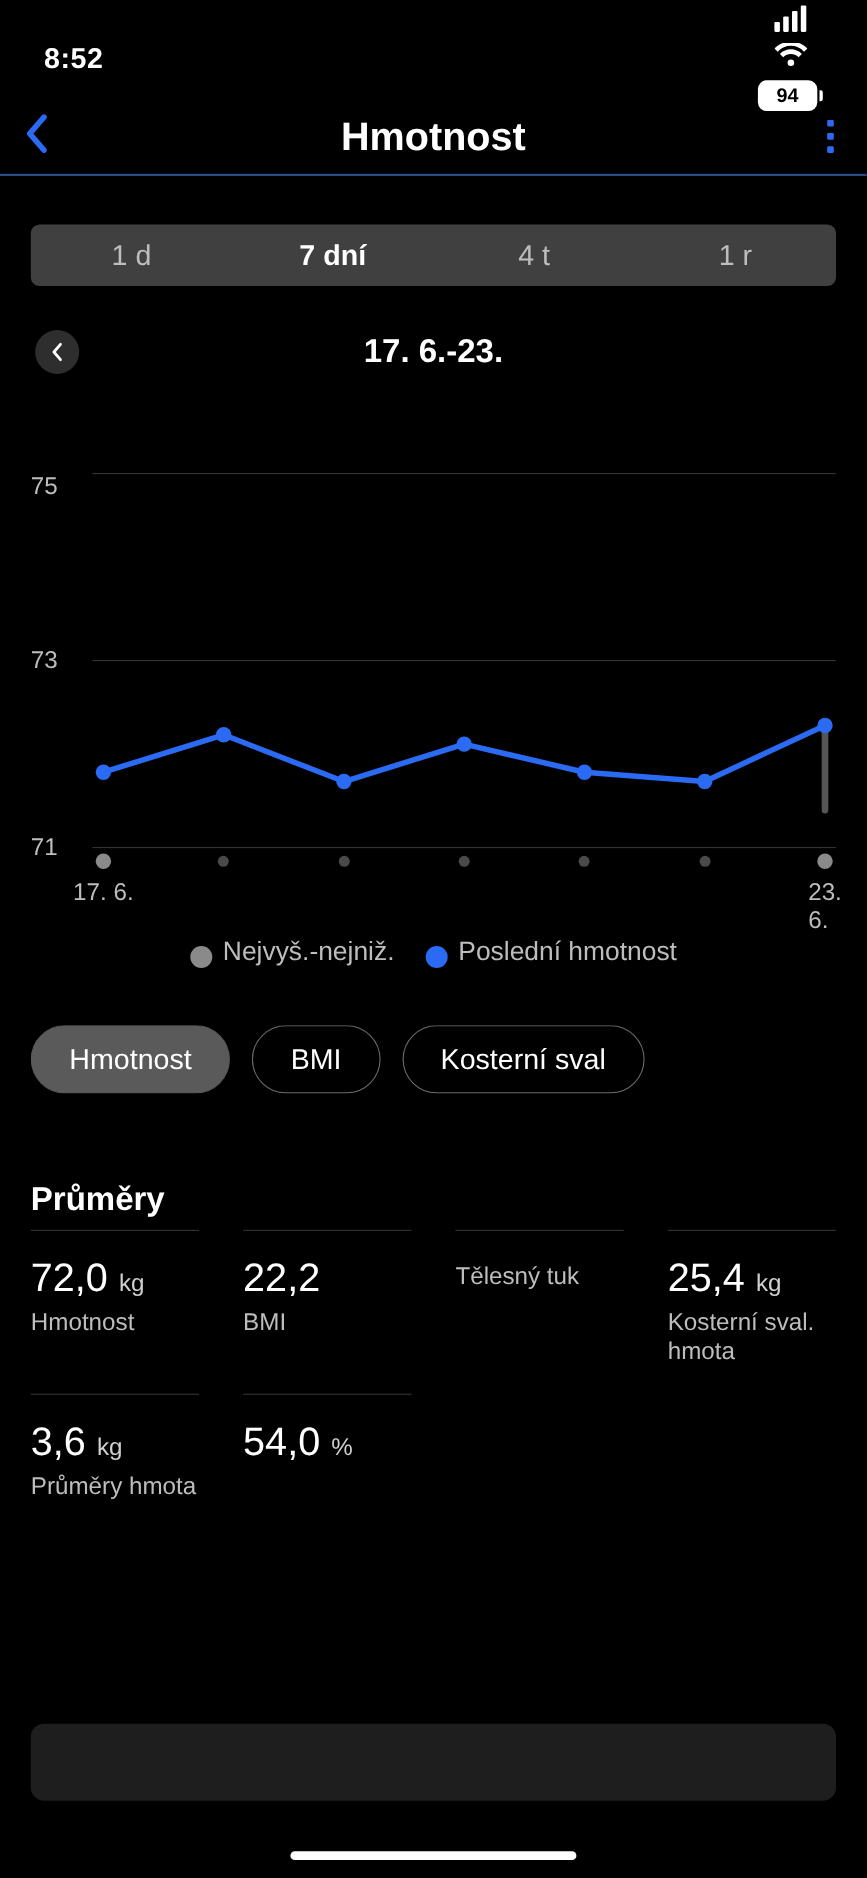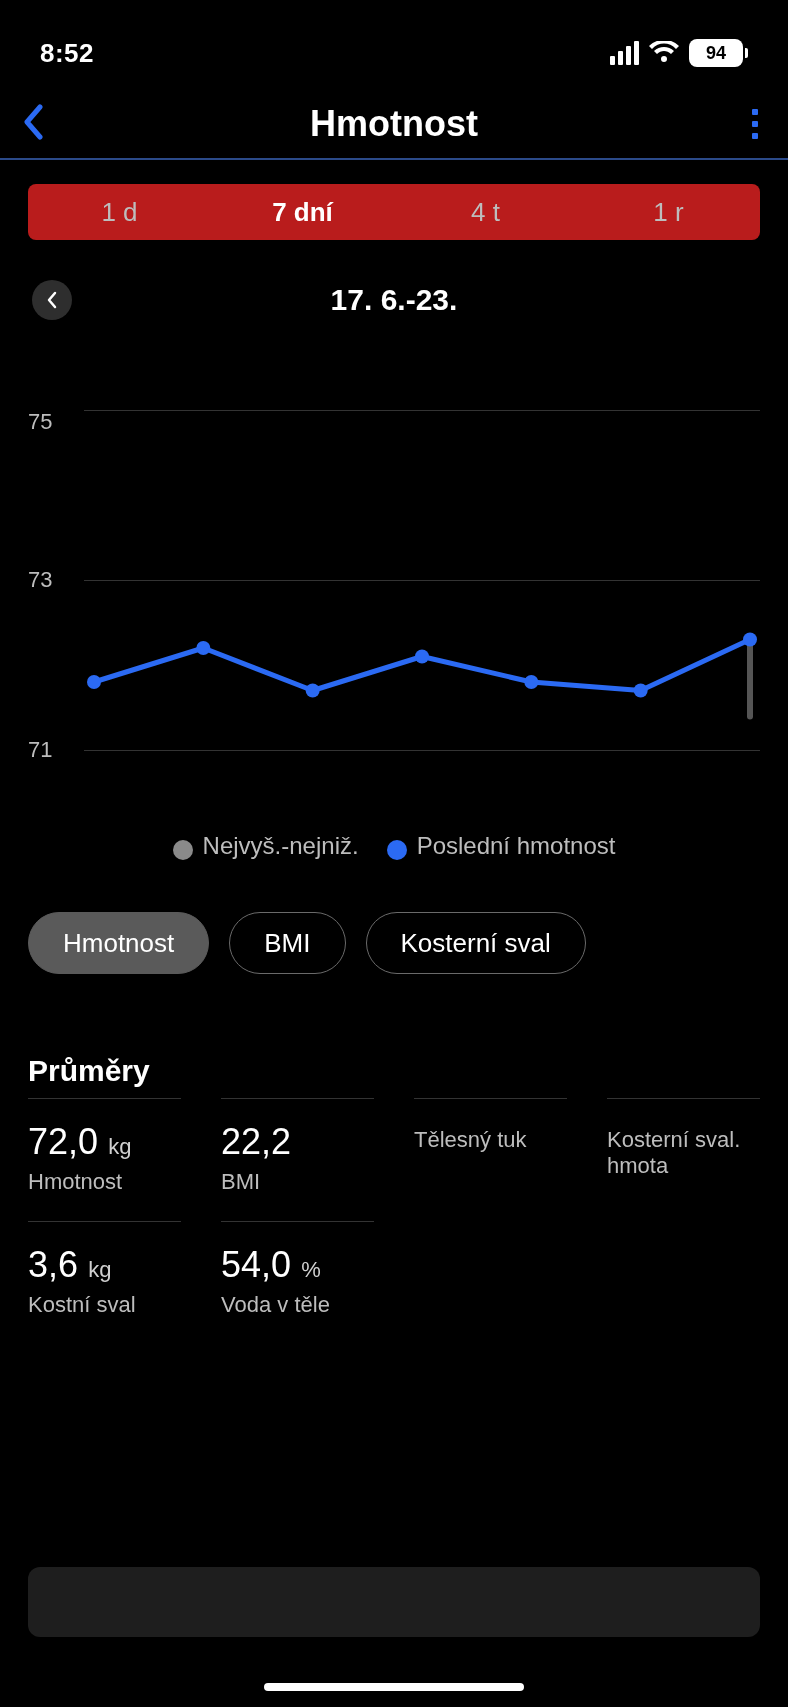--- a/index.html
+++ b/index.html
@@ -1,36 +1,36 @@
 <!DOCTYPE html>
 <html><head>
 <meta charset="utf-8">
 <style>
   * { box-sizing: border-box; margin: 0; padding: 0; }
   html, body { width: 788px; height: 1707px; background: #000; color: #fff; font-family: -apple-system, "Helvetica Neue", Arial, sans-serif; overflow: hidden; }
   .status-bar { display: flex; justify-content: space-between; align-items: center; padding: 28px 40px 12px 40px; height: 90px; }
   .status-time { font-size: 26px; font-weight: 600; letter-spacing: 0.5px; }
-  .status-right { display: flex; align-items: center; gap: 10px; }
+  .status-right { display: flex; align-items: center; gap: 10px; flex-direction: column; }
   .signal-bars { display: flex; align-items: flex-end; gap: 3px; height: 24px; }
   .signal-bars span { width: 5px; background: #fff; border-radius: 1px; }
   .signal-bars span:nth-child(1){height:9px;} .signal-bars span:nth-child(2){height:14px;} .signal-bars span:nth-child(3){height:19px;} .signal-bars span:nth-child(4){height:24px;}
   .wifi-icon svg { display:block; }
   .battery { display:flex; align-items:center; gap:2px; }
   .battery-body { width:54px; height:28px; border-radius:8px; background:#fff; display:flex; align-items:center; justify-content:center; }
   .battery-body span { color:#000; font-size:18px; font-weight:700; }
   .battery-tip { width:3px; height:10px; background:#fff; border-radius:0 2px 2px 0; }
 
   .nav-bar { position:relative; display:flex; align-items:center; justify-content:center; height:70px; border-bottom:2px solid #2b4a8a; }
   .nav-back { position:absolute; left:22px; top:50%; transform:translateY(-50%); }
   .nav-title { font-size:36px; font-weight:700; }
   .nav-menu { position:absolute; right:30px; top:50%; transform:translateY(-50%); display:flex; flex-direction:column; gap:6px; }
   .nav-menu span { width:6px; height:6px; background:#2b6af3; border-radius:1px; }
 
   .content { padding: 0 28px; }
-  .segment { display:flex; background:#b91c1c; border-radius:8px; margin-top:24px; height:56px; overflow:hidden;text-align:right; }
+  .segment { display:flex; background:#404040; border-radius:8px; margin-top:44px; height:56px; overflow:hidden;text-align:right; }
   .segment-item { flex:1; display:flex; align-items:center; justify-content:center; font-size:26px; color:#bdbdbd; }
   .segment-item.active { color:#fff; font-weight:600; }
 
   .date-row { position:relative; display:flex; align-items:center; justify-content:center; margin-top:40px; height:40px; }
   .date-prev { position:absolute; left:4px; width:40px; height:40px; border-radius:50%; background:#2e2e2e; display:flex; align-items:center; justify-content:center; }
   .date-label { font-size:30px; font-weight:700; }
 
   .chart-wrap { position:relative; margin-top:90px; height:400px; }
   .y-tick { position:absolute; left:0; font-size:22px; color:#bdbdbd; transform:translateY(-50%); }
   .gridline { position:absolute; left:56px; right:0; height:1px; background:#333; }
@@ -124,20 +124,31 @@
           <rect x="663" y="229.50000000000023" width="6" height="80" rx="3" fill="#555"></rect>
           <path d="M10 272.0000000000002 L119.33333333333333 237.99999999999977 L228.66666666666666 280.4999999999998 L338 246.50000000000048 L447.3333333333333 272.0000000000002 L556.6666666666667 280.4999999999998 L666 229.50000000000023 " fill="none" stroke="#2b6af3" stroke-width="5" stroke-linejoin="round"></path>
           <circle cx="10" cy="272.0000000000002" r="7" fill="#2b6af3"></circle>
           <circle cx="119.33333333333333" cy="237.99999999999977" r="7" fill="#2b6af3"></circle>
           <circle cx="228.66666666666666" cy="280.4999999999998" r="7" fill="#2b6af3"></circle>
           <circle cx="338" cy="246.50000000000048" r="7" fill="#2b6af3"></circle>
           <circle cx="447.3333333333333" cy="272.0000000000002" r="7" fill="#2b6af3"></circle>
           <circle cx="556.6666666666667" cy="280.4999999999998" r="7" fill="#2b6af3"></circle>
           <circle cx="666" cy="229.50000000000023" r="7" fill="#2b6af3"></circle>
         </svg></div>
+    <div class="x-row" id="chart-xrow">
+        <div class="x-dot big" style="left: 10px;"></div>
+        <div class="x-label" style="left: 10px;">17. 6.</div>
+        <div class="x-dot" style="left: 119.333px;"></div>
+        <div class="x-dot" style="left: 228.667px;"></div>
+        <div class="x-dot" style="left: 338px;"></div>
+        <div class="x-dot" style="left: 447.333px;"></div>
+        <div class="x-dot" style="left: 556.667px;"></div>
+        <div class="x-dot big" style="left: 666px;"></div>
+        <div class="x-label" style="left: 666px;">23. 6.</div>
+      </div>
   <div class="y-tick" style="top: 340px;">71</div>
       <div class="gridline" style="top: 340px;"></div>
       <div class="y-tick" style="top: 170px;">73</div>
       <div class="gridline" style="top: 170px;"></div>
       <div class="y-tick" style="top: 12px;">75</div>
       <div class="gridline" style="top: 0px;"></div>
     </div>
 
   <div class="legend">
     <div class="legend-item">
@@ -163,28 +174,28 @@
         <div class="stat-label">Hmotnost</div>
       </div>
       <div class="stat">
         <div class="stat-value">22,2</div>
         <div class="stat-label">BMI</div>
       </div>
       <div class="stat">
         <div class="stat-label">Tělesný tuk</div>
       </div>
       <div class="stat">
+        <div class="stat-value">25,4<span class="unit"> kg</span></div>
         <div class="stat-label">Kosterní sval. hmota</div>
       </div>
       <div class="stat">
         <div class="stat-value">3,6<span class="unit"> kg</span></div>
-        <div class="stat-label">Kostní sval</div>
+        <div class="stat-label">Průměry hmota</div>
       </div>
       <div class="stat">
         <div class="stat-value">54,0<span class="unit"> %</span></div>
-        <div class="stat-label">Voda v těle</div>
       </div>
     </div>
 
 </div>
 
 <div class="bottom-card"></div>
 <div class="home-indicator"></div>
 
 </body></html>

